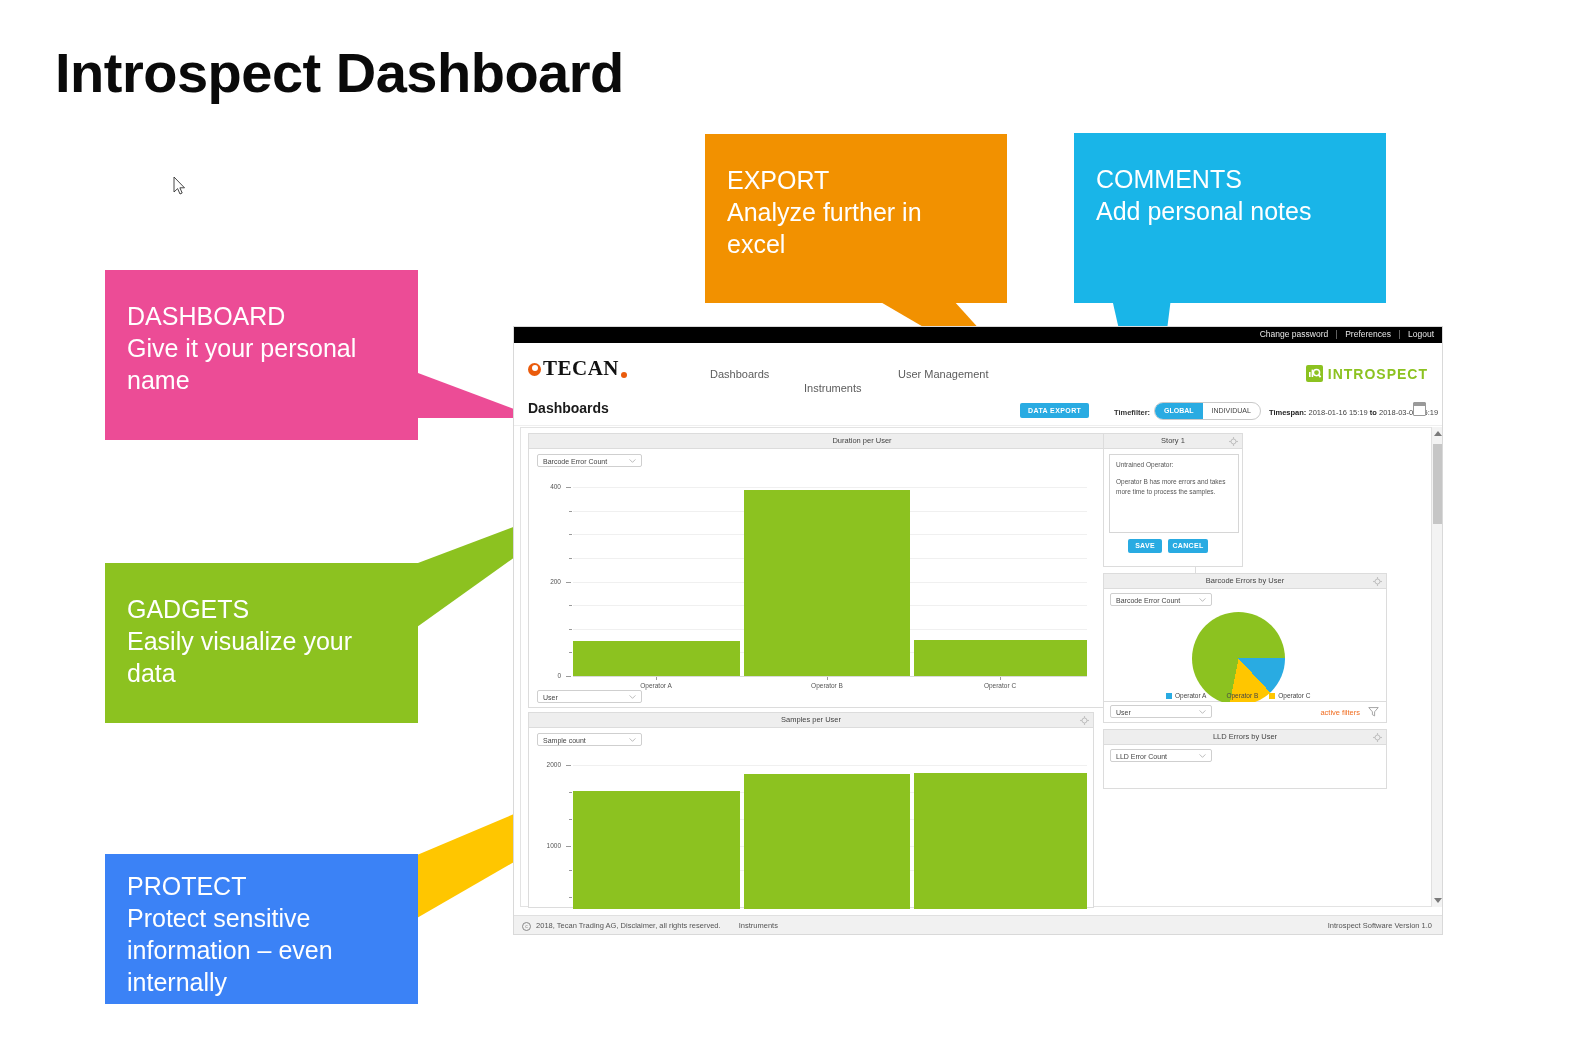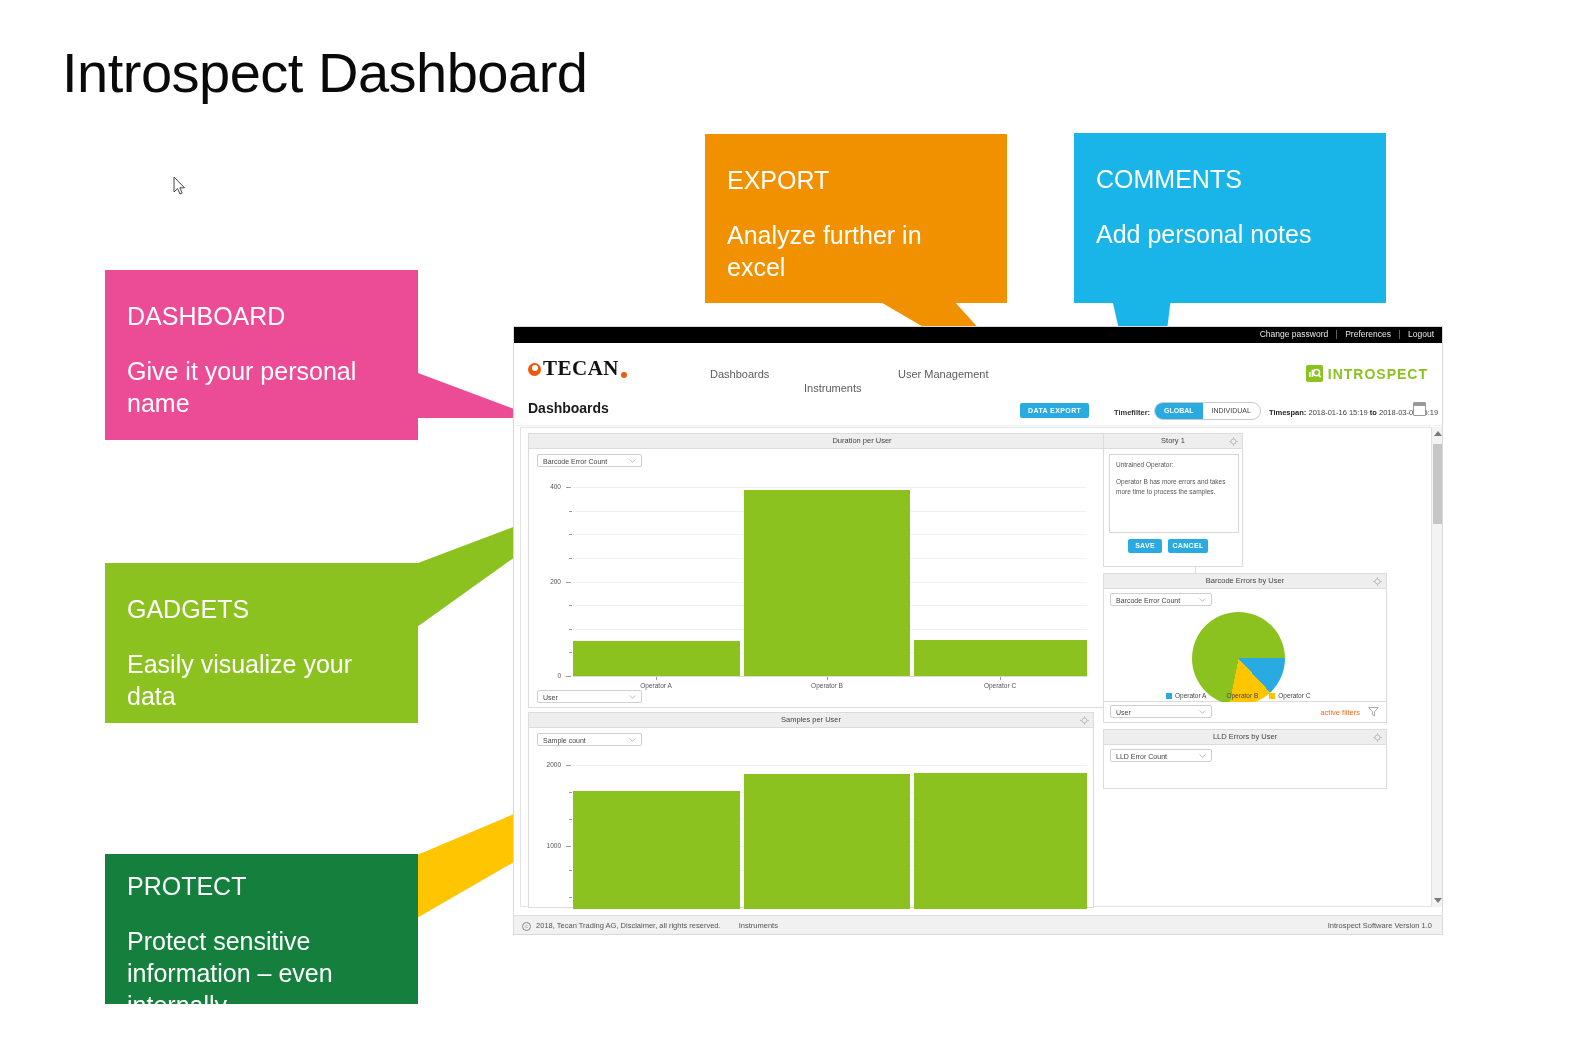--- a/index.html
+++ b/index.html
@@ -1,36 +1,36 @@
 <!DOCTYPE html>
 <html><head>
 <meta charset="utf-8">
 <style>
   html,body{margin:0;padding:0;background:#ffffff;}
   body{width:1585px;height:1054px;position:relative;overflow:hidden;
        font-family:"Liberation Sans","DejaVu Sans",sans-serif;color:#000;}
 
   
-  #slide-title{position:absolute;left:62px;top:44px;font-size:56px;line-height:1.05;
-               font-weight:400;color:#0a0a0a;letter-spacing:-0.5px;white-space:nowrap;}
+  #slide-title{position:absolute;left:55px;top:44px;font-size:56px;line-height:1.05;
+               font-weight:700;color:#0a0a0a;letter-spacing:-0.5px;white-space:nowrap;}
 
   
   #cursor{position:absolute;left:173px;top:176px;width:14px;height:20px;}
 
   
   .callout{position:absolute;color:#ffffff;box-sizing:border-box;}
   .callout .c-body{position:absolute;left:0;top:0;width:100%;height:100%;
                    padding:30px 22px 0 22px;box-sizing:border-box;}
   .callout .c-head{font-size:25px;line-height:1.28;font-weight:400;}
-  .callout .c-sub{font-size:25px;line-height:1.28;font-weight:400;margin-top:23px;}
+  .callout .c-sub{font-size:25px;line-height:1.28;font-weight:400;}
   .tail{position:absolute;overflow:visible;pointer-events:none;}
 
   #callout-dashboard{left:105px;top:270px;width:313px;height:170px;background:#EC4C96;}
   #callout-gadgets{left:105px;top:563px;width:313px;height:160px;background:#8CC220;}
-  #callout-protect{left:105px;top:854px;width:313px;height:150px;background:#15803d;}
+  #callout-protect{left:105px;top:854px;width:313px;height:150px;background:#3b82f6;}
   #callout-protect .c-body{padding-top:16px;}
   #callout-export{left:705px;top:134px;width:302px;height:169px;background:#F29100;}
   #callout-comments{left:1074px;top:133px;width:312px;height:170px;background:#19B5E8;}
 
   
   #app-window{position:absolute;left:513px;top:326px;width:930px;height:609px;
               background:#ffffff;border:1px solid #d9d9d9;box-sizing:border-box;
               font-size:9px;color:#444;overflow:hidden;}
 
   #topbar{position:absolute;left:0;top:0;width:100%;height:16px;background:#000;}

